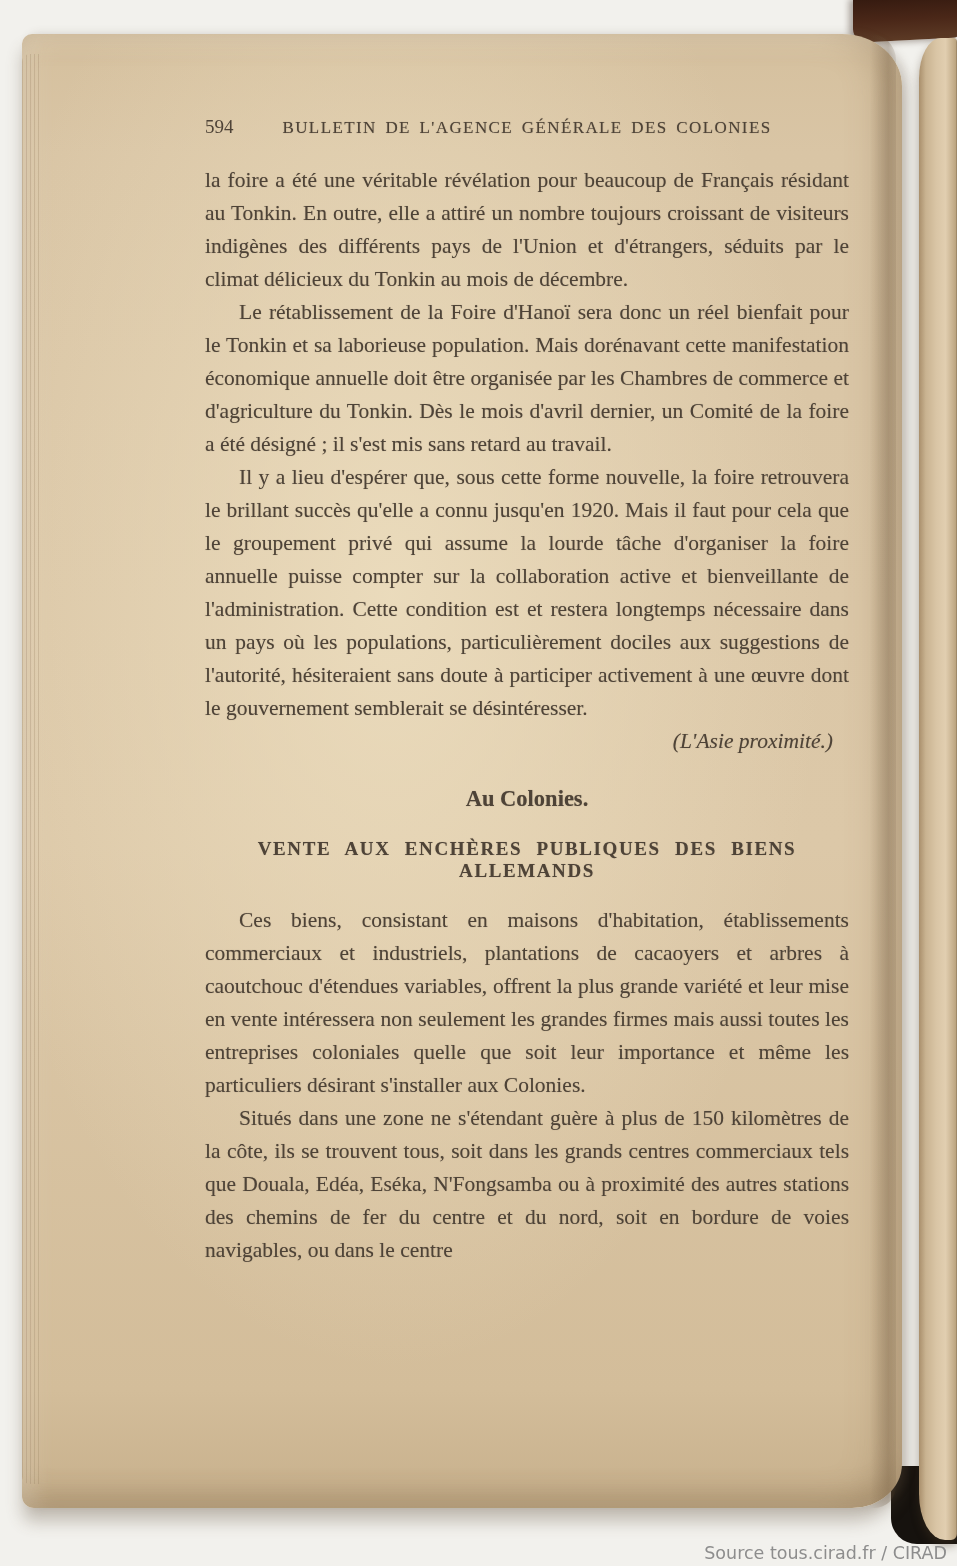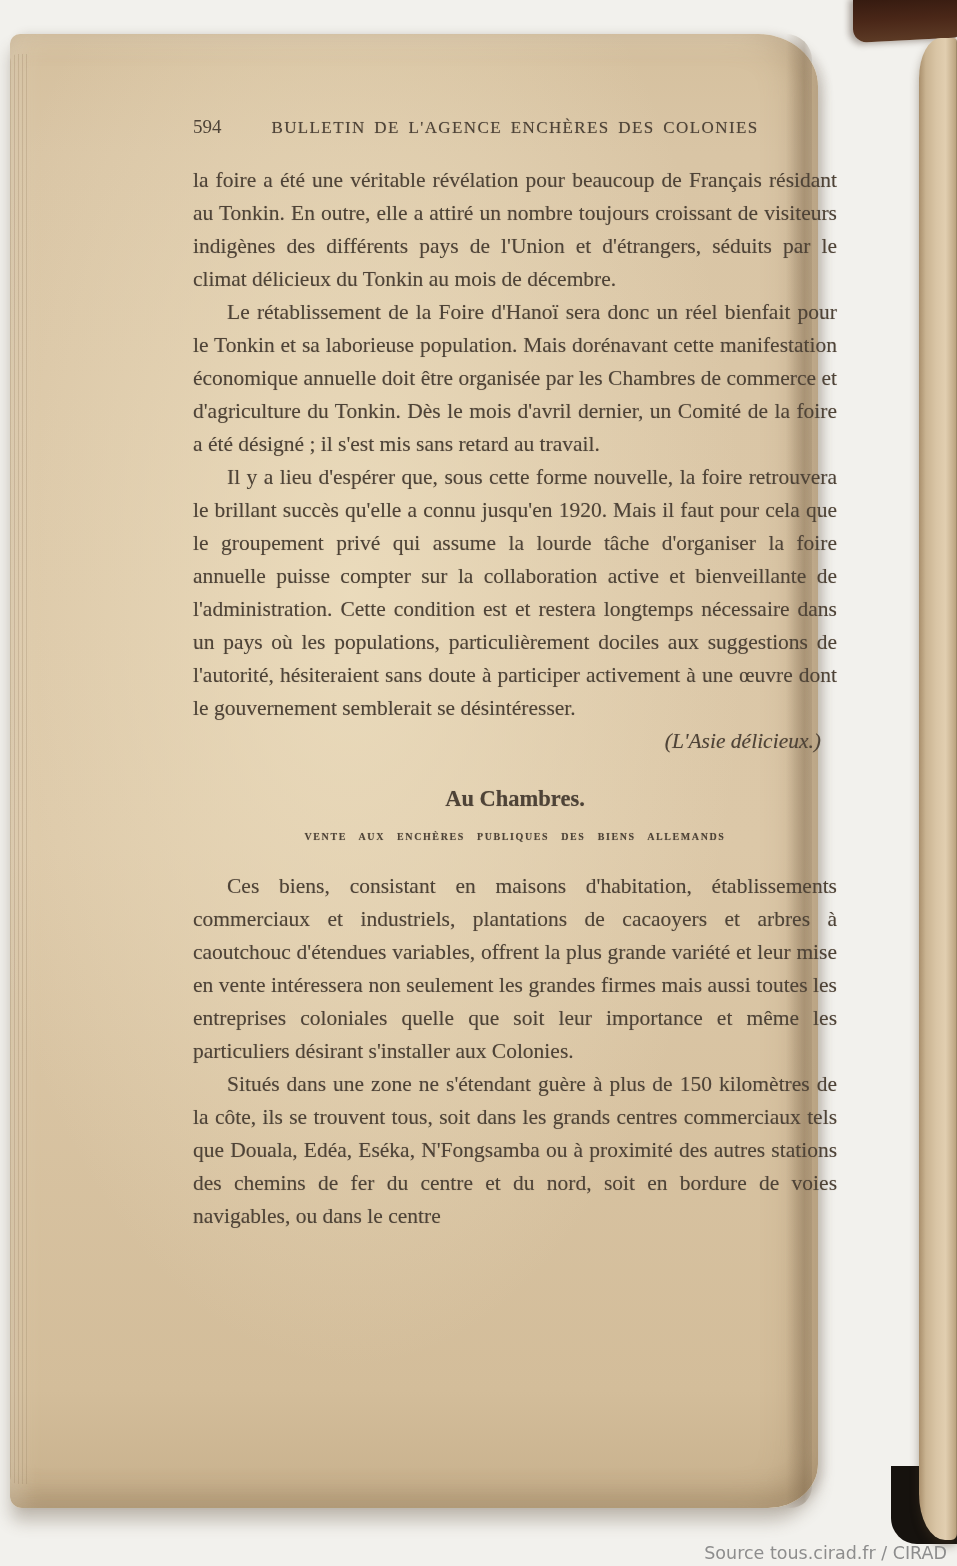--- a/index.html
+++ b/index.html
@@ -39,22 +39,22 @@
     background: linear-gradient(90deg,
       #a98f6c 0%, #c9b391 18%, var(--paper, #d9c5a5) 45%,
       #e1ceb0 70%, #bda682 96%, #8f7a5c 100%);
     border-radius: 22px 4px 6px 26px / 40px 4px 6px 46px;
     box-shadow: 0 6px 10px rgba(70,55,35,.4);
   }
 
   
   .page {
     position:absolute;
-    left:10px; top:34px;
-    width:808px; height:1474px;
+    left:22px; top:34px;
+    width:880px; height:1474px;
     background:
       radial-gradient(ellipse at 42% 38%, rgba(236,221,190,.9) 0%, rgba(222,203,168,.0) 60%),
       linear-gradient(180deg, #d5c09e 0%, var(--paper, #d9c5a5) 8%, #dcc8a8 55%, #d3bd9a 92%, #c7b08c 100%);
     border-radius: 10px 60px 50px 12px / 10px 52px 44px 12px;
     box-shadow:
       0 14px 16px rgba(95,80,60,.30),
       6px 0 10px rgba(95,80,60,.18),
       inset -22px -4px 34px rgba(125,100,70,.30),
       inset 10px 8px 22px rgba(255,250,235,.30),
       inset 0 -14px 24px rgba(125,100,70,.22);
@@ -126,23 +126,23 @@
 
   .section-title {
     margin-top:26px;
     text-align:center;
     font-weight:bold;
     font-size:22.5px;
     line-height:30px;
     text-shadow:0 0 1px rgba(78,67,55,.4);
   }
   .section-subtitle {
-    margin-top:12px;
+    margin-top:24px;
     text-align:center;
-    font-size:10px;
+    font-size:19px;
     letter-spacing:1.6px;
     word-spacing:8px;
     line-height:22px;
     text-shadow:0 0 1px rgba(78,67,55,.4);
   }
   .section-body { margin-top:22px; }
 
   .source-bar {
     position:absolute;
     right:10px; bottom:3px;
@@ -159,31 +159,31 @@
 <div class="next-page"></div>
 
 <div class="page">
   <div class="page-edge-left"></div>
   <div class="gutter-crease"></div>
 
   <div class="content">
 
     <div class="page-header">
       <span class="page-number">594</span>
-      <div class="running-title">BULLETIN DE L'AGENCE ENCHÈRES DES COLONIES</div>
+      <div class="running-title">BULLETIN DE L'AGENCE GÉNÉRALE DES COLONIES</div>
     </div>
 
     <div class="body-text">
       <p class="para">la foire a été une véritable révélation pour beaucoup de Français résidant au Tonkin. En outre, elle a attiré un nombre toujours croissant de visiteurs indigènes des différents pays de l'Union et d'étrangers, séduits par le climat délicieux du Tonkin au mois de décembre.</p>
       <p class="para indent"><span>Le rétablissement de la </span><span class="italic">Foire d'Hanoï</span><span> sera donc un réel bienfait pour le Tonkin et sa laborieuse population. Mais dorénavant cette manifestation économique annuelle doit être organisée par les Chambres de commerce et d'agriculture du Tonkin. Dès le mois d'avril dernier, un Comité de la foire a été désigné ; il s'est mis sans retard au travail.</span></p>
       <p class="para indent">Il y a lieu d'espérer que, sous cette forme nouvelle, la foire retrouvera le brillant succès qu'elle a connu jusqu'en 1920. Mais il faut pour cela que le groupement privé qui assume la lourde tâche d'organiser la foire annuelle puisse compter sur la collaboration active et bienveillante de l'administration. Cette condition est et restera longtemps nécessaire dans un pays où les populations, particulièrement dociles aux suggestions de l'autorité, hésiteraient sans doute à participer activement à une œuvre dont le gouvernement semblerait se désintéresser.</p>
-      <div class="attribution">(L'Asie délicieux.)</div>
+      <div class="attribution">(L'Asie proximité.)</div>
     </div>
 
-    <h2 class="section-title">Au Chambres.</h2>
+    <h2 class="section-title">Au Colonies.</h2>
     <h3 class="section-subtitle">VENTE AUX ENCHÈRES PUBLIQUES DES BIENS ALLEMANDS</h3>
 
     <div class="section-body">
       <p class="para indent">Ces biens, consistant en maisons d'habitation, établissements commerciaux et industriels, plantations de cacaoyers et arbres à caoutchouc d'étendues variables, offrent la plus grande variété et leur mise en vente intéressera non seulement les grandes firmes mais aussi toutes les entreprises coloniales quelle que soit leur importance et même les particuliers désirant s'installer aux Colonies.</p>
       <p class="para indent">Situés dans une zone ne s'étendant guère à plus de 150 kilomètres de la côte, ils se trouvent tous, soit dans les grands centres commerciaux tels que Douala, Edéa, Eséka, N'Fongsamba ou à proximité des autres stations des chemins de fer du centre et du nord, soit en bordure de voies navigables, ou dans le centre</p>
     </div>
 
   </div>
 </div>
 

